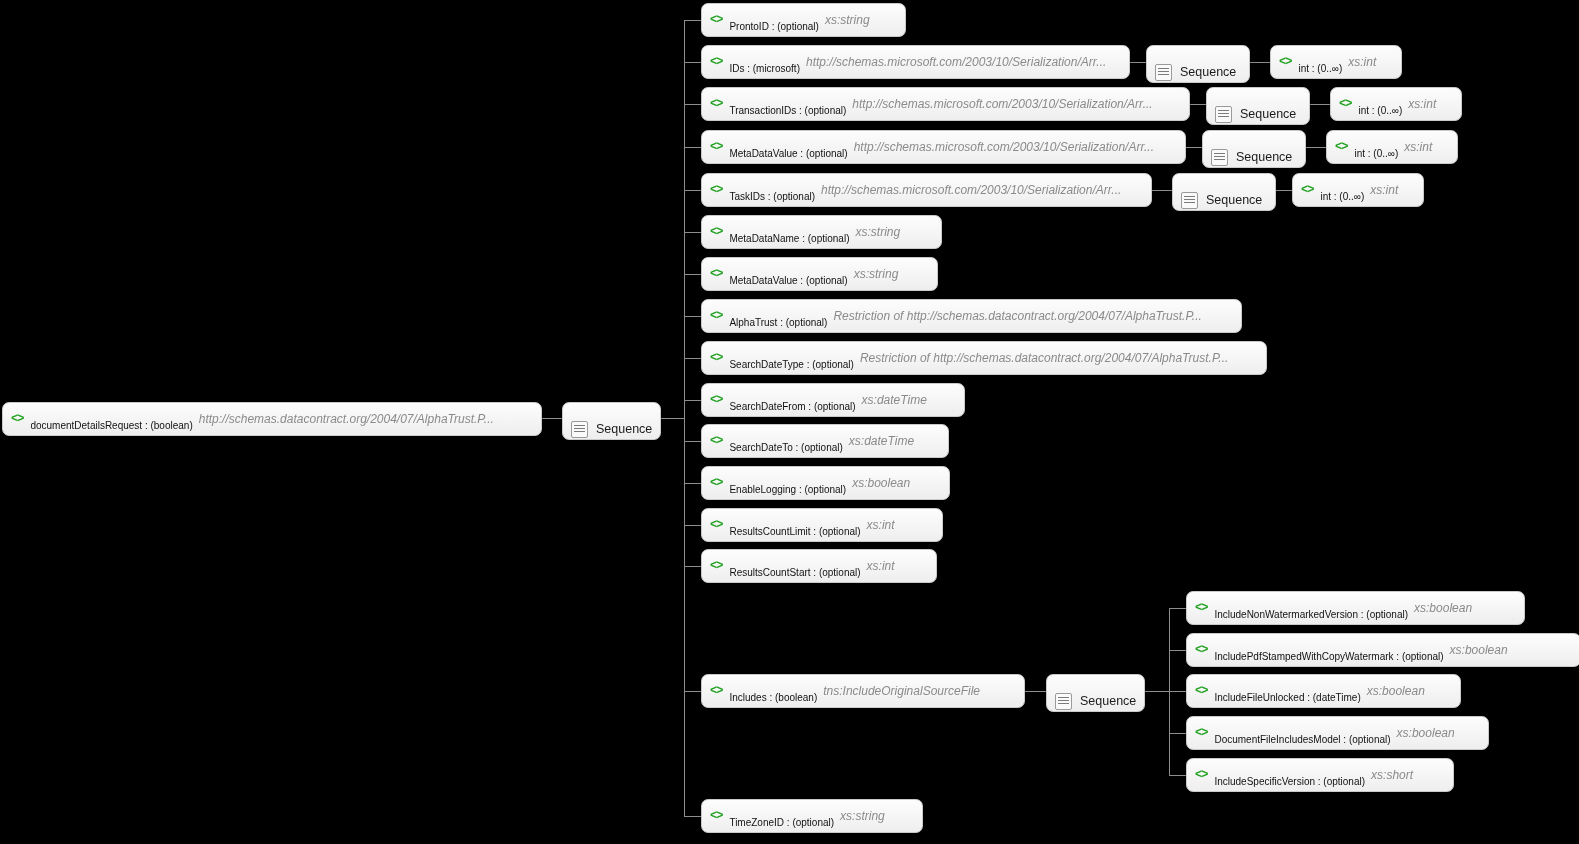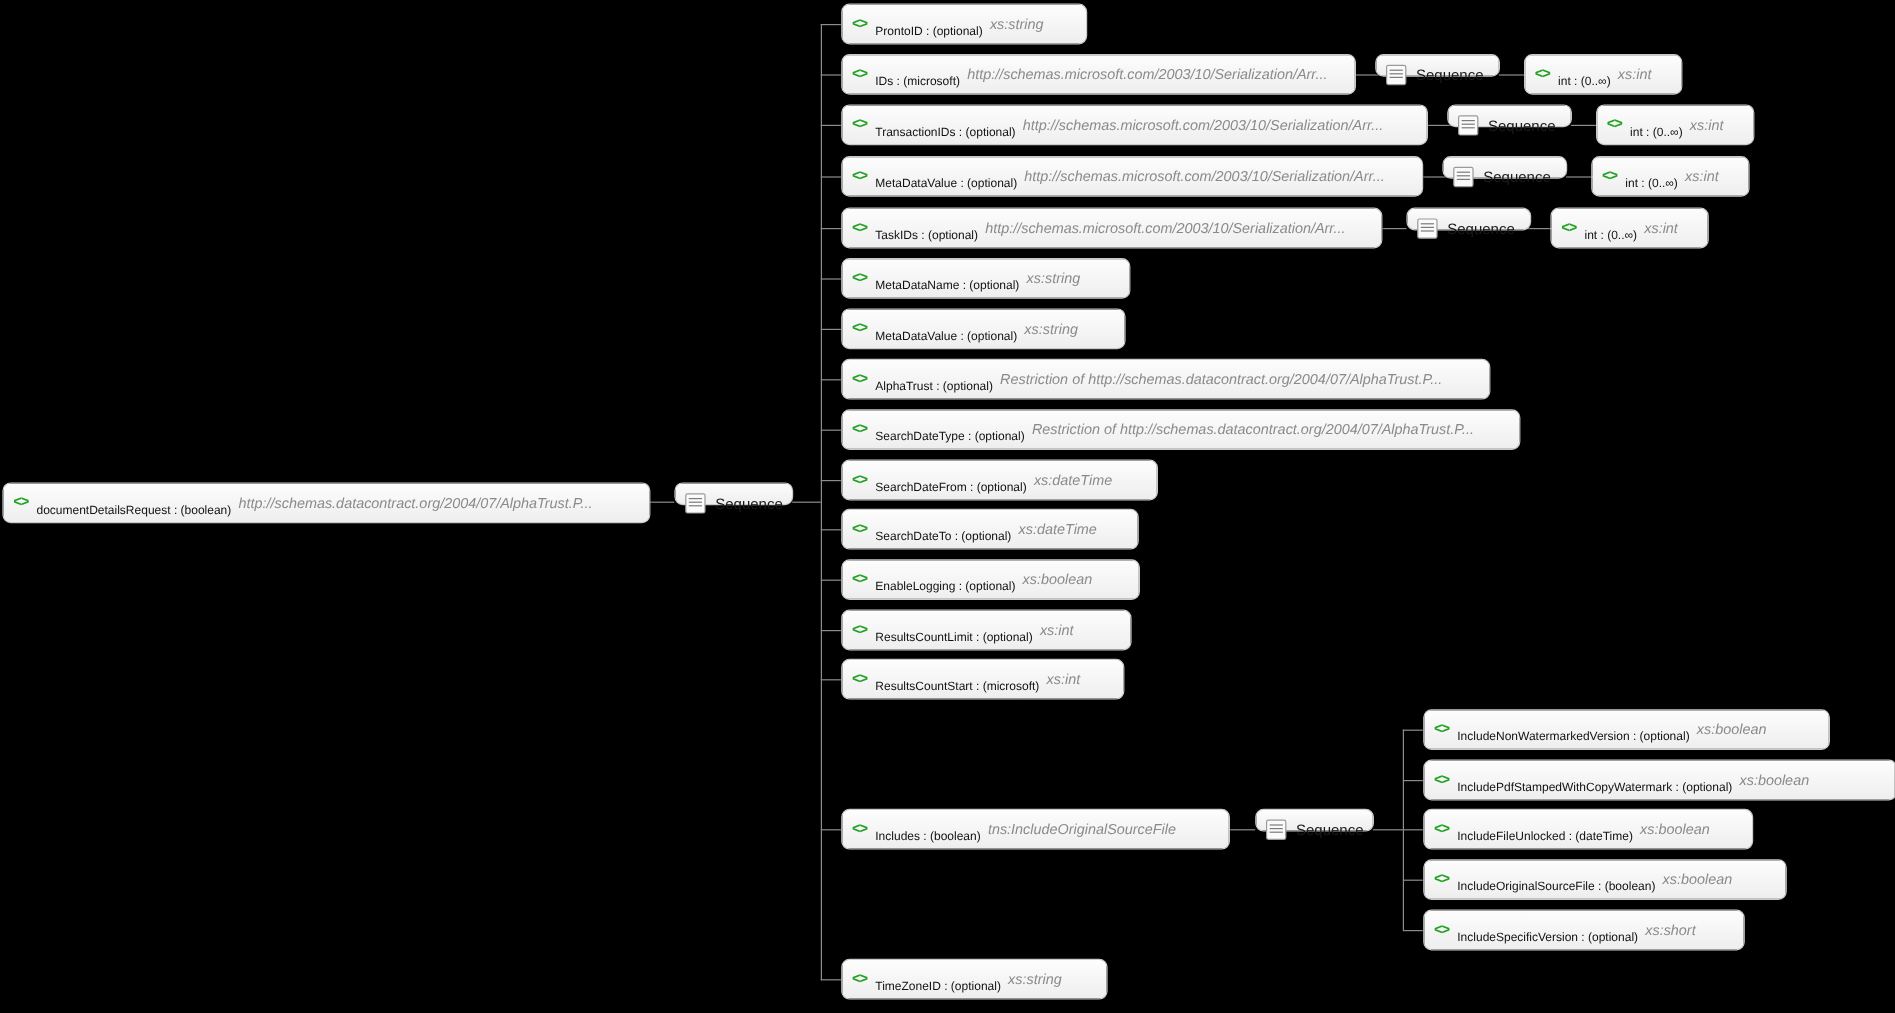--- a/index.html
+++ b/index.html
@@ -33,21 +33,21 @@
     letter-spacing:-1px;
   }
   .node .nm{font-size:10px;color:#111;margin-top:12px;}
   .node .ty{font-style:italic;color:#8a8a8a;margin-left:6px;font-size:12px;}
 
   
   .seq{
     position:absolute;
     display:flex;align-items:center;
     box-sizing:border-box;
-    height:19px;
+    height:38px;
     padding:16px 12px 0 8px;
     border:1px solid #c9c9c9;
     border-radius:7px;
     background:linear-gradient(#fdfdfd,#eeeeee);
     box-shadow:0 1px 2px rgba(0,0,0,.45);
     font-size:12.5px;color:#1b1b1b;white-space:nowrap;
   }
   .seq .sico{
     width:15px;height:15px;margin-right:8px;
     border:1px solid #9a9a9a;border-radius:2px;
@@ -234,21 +234,21 @@
   </div>
 
   <div class="node" style="left:701px;top:508px;width:242px;">
     <span class="ico">&lt;&gt;</span>
     <span class="nm">ResultsCountLimit : (optional)</span>
     <span class="ty">xs:int</span>
   </div>
 
   <div class="node" style="left:701px;top:549px;width:236px;">
     <span class="ico">&lt;&gt;</span>
-    <span class="nm">ResultsCountStart : (microsoft)</span>
+    <span class="nm">ResultsCountStart : (optional)</span>
     <span class="ty">xs:int</span>
   </div>
 
   <div class="node" style="left:701px;top:674px;width:324px;">
     <span class="ico">&lt;&gt;</span>
     <span class="nm">Includes : (boolean)</span>
     <span class="ty">tns:IncludeOriginalSourceFile</span>
   </div>
   <div class="seq" style="left:1046px;top:674px;width:99px;">
     <span class="sico"></span>
@@ -274,21 +274,21 @@
   </div>
 
   <div class="node" style="left:1186px;top:674px;width:275px;">
     <span class="ico">&lt;&gt;</span>
     <span class="nm">IncludeFileUnlocked : (dateTime)</span>
     <span class="ty">xs:boolean</span>
   </div>
 
   <div class="node" style="left:1186px;top:716px;width:303px;">
     <span class="ico">&lt;&gt;</span>
-    <span class="nm">IncludeOriginalSourceFile : (boolean)</span>
+    <span class="nm">DocumentFileIncludesModel : (optional)</span>
     <span class="ty">xs:boolean</span>
   </div>
 
   <div class="node" style="left:1186px;top:758px;width:268px;">
     <span class="ico">&lt;&gt;</span>
     <span class="nm">IncludeSpecificVersion : (optional)</span>
     <span class="ty">xs:short</span>
   </div>
 
 </div>

